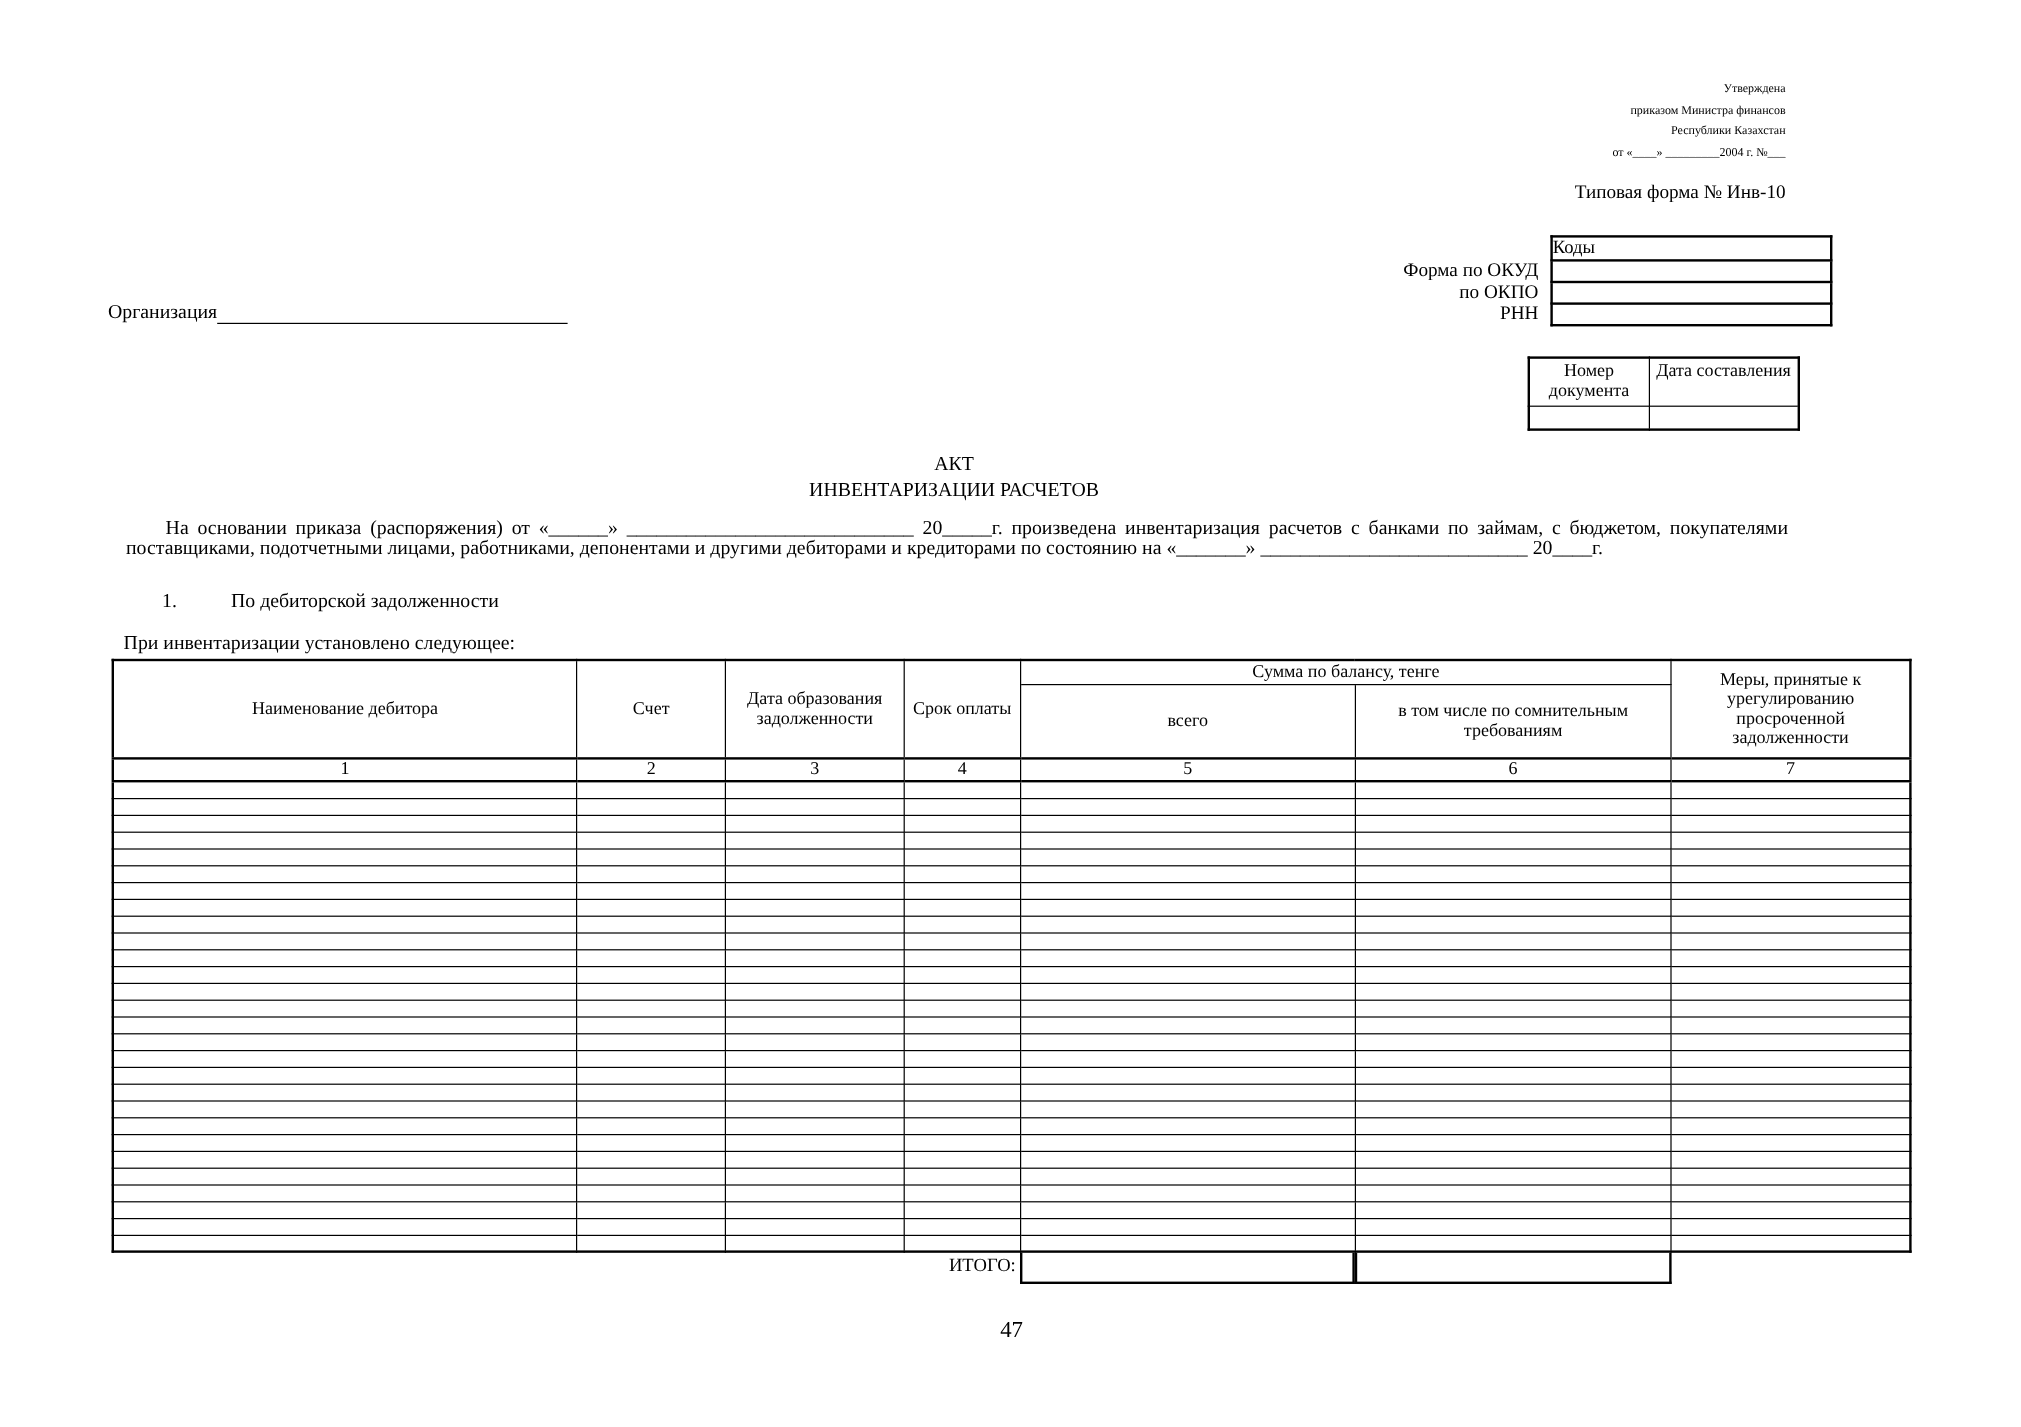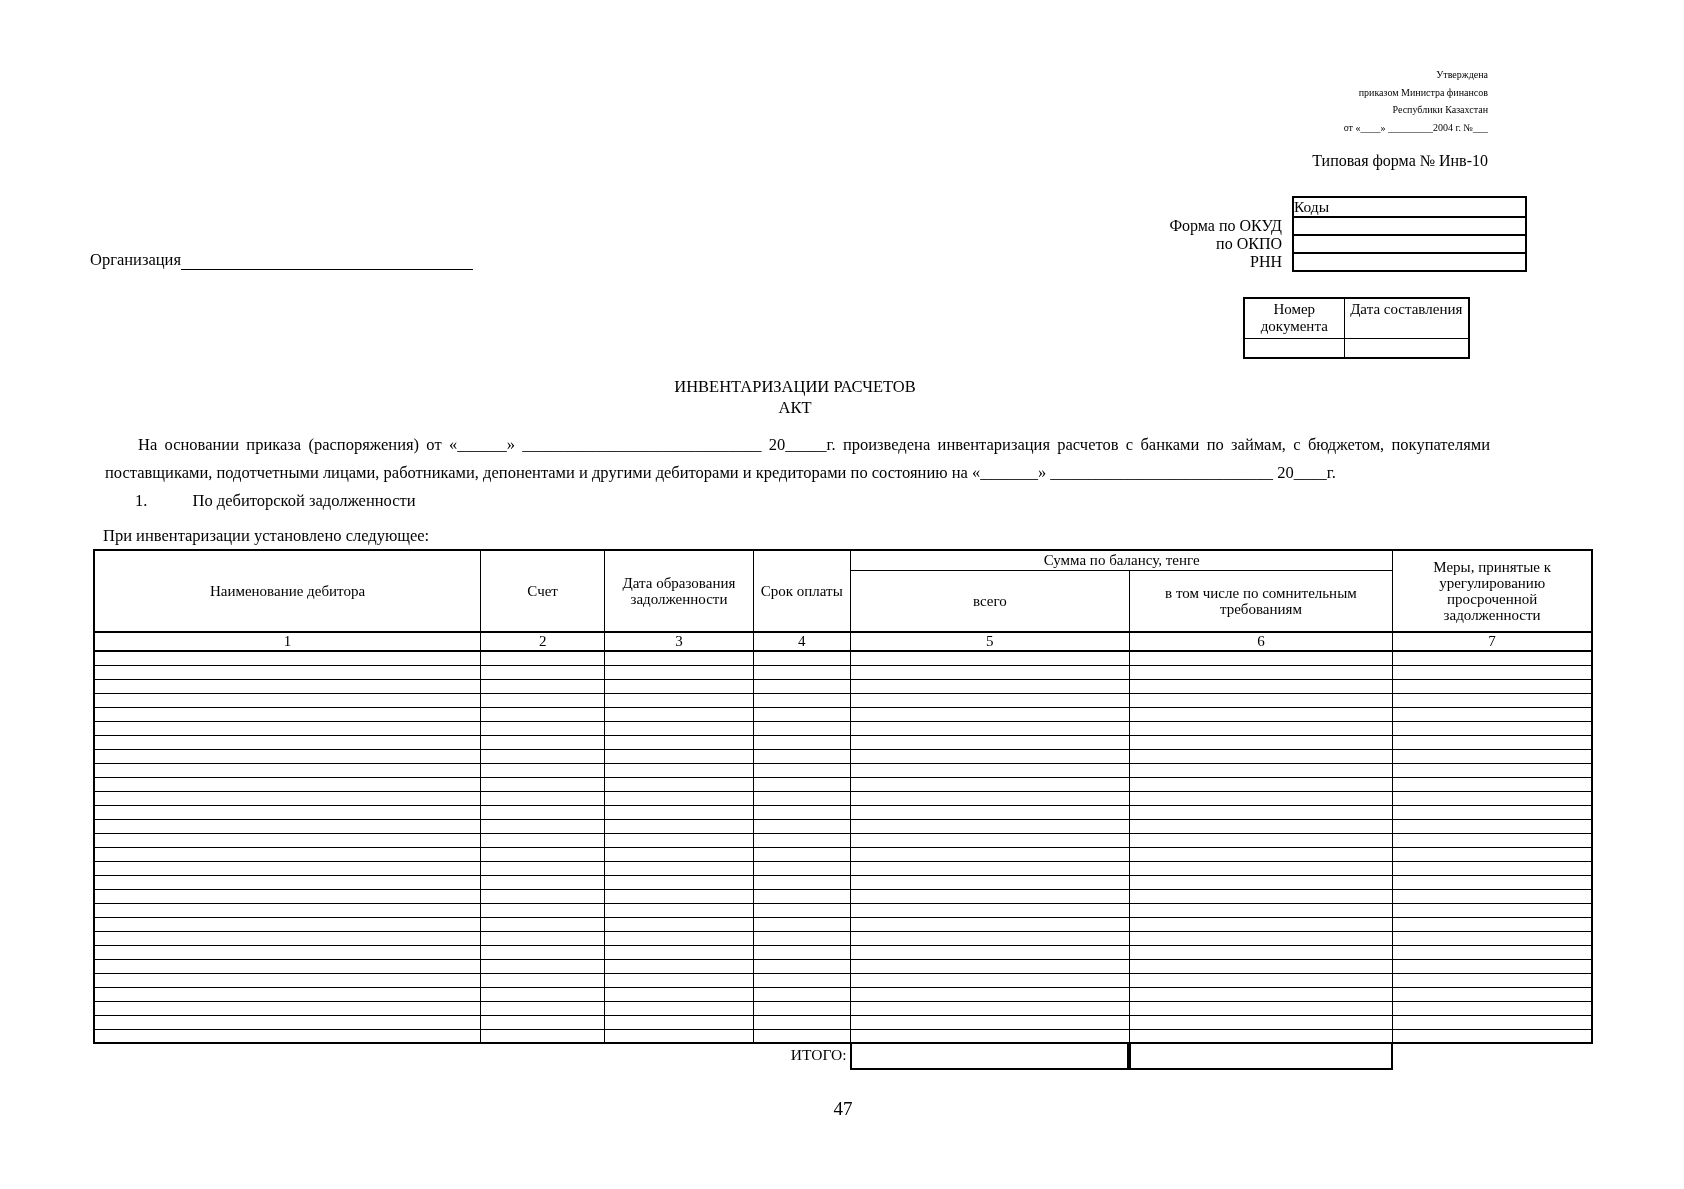--- a/index.html
+++ b/index.html
@@ -18,33 +18,33 @@
                                padding-right:10px; font-size:16px; height:17px; }
   .codes-table td.code-cell { border:2px solid #000; width:233px; height:17px; }
   .codes-table td.code-header { text-align:left; font-size:15.5px; height:19px;border-radius:10px; }
 
   
   .org-line { top:250px; left:90px; font-size:16.5px; }
   .org-blank { display:inline-block; width:292px; border-bottom:1px solid #000; height:17px; vertical-align:bottom; }
 
   
   .doc-box { top:297px; left:1243px; }
-  .doc-table { border-collapse:collapse; border:2px solid #000; }
+  .doc-table { border-collapse:collapse; border:2px solid #000;margin-left:30px; }
   .doc-table th { border:1px solid #000; font-weight:normal; font-size:15px; line-height:17px;
                   text-align:center; vertical-align:top; padding:2px 2px 0 2px; height:40px; }
   .doc-table td { border:1px solid #000; height:20px; }
   .doc-col1 { width:100px; }
   .doc-col2 { width:125px; }
 
   
   .title-block { top:376px; left:90px; width:1410px; text-align:center;
                  font-size:16.5px; line-height:21px; }
 
   
-  .intro { top:431px; left:105px; width:1385px; font-size:16.5px; line-height:28px;
+  .intro { top:431px; left:105px; width:1385px; font-size:16.5px; line-height:17px;
            text-align:justify; text-indent:33px; }
 
   
   .section-line { top:491px; left:135px; font-size:16.5px; }
   .section-label { margin-left:41px; }
 
   .pre-table { top:526px; left:103px; font-size:16.5px; }
 
   
   .table-wrap { top:549px; left:93px; width:1500px; }
@@ -116,22 +116,22 @@
     </tr>
     <tr>
       <td></td>
       <td></td>
     </tr>
   </tbody>
     </table>
 </div>
 
 <div class="abs title-block">
+  <div>АКТ</div>
   <div>ИНВЕНТАРИЗАЦИИ РАСЧЕТОВ</div>
-  <div>АКТ</div>
 </div>
 
 <p class="abs intro">На основании приказа (распоряжения) от  «______»  _____________________________ 20_____г. произведена инвентаризация расчетов с банками по займам, с бюджетом, покупателями поставщиками, подотчетными лицами, работниками, депонентами и другими дебиторами и кредиторами по состоянию на «_______» ___________________________ 20____г.</p>
 
 <div class="abs section-line">
   <span>1.</span>
   <span class="section-label">По дебиторской задолженности</span>
 </div>
 
 <div class="abs pre-table">При инвентаризации установлено следующее:</div>

